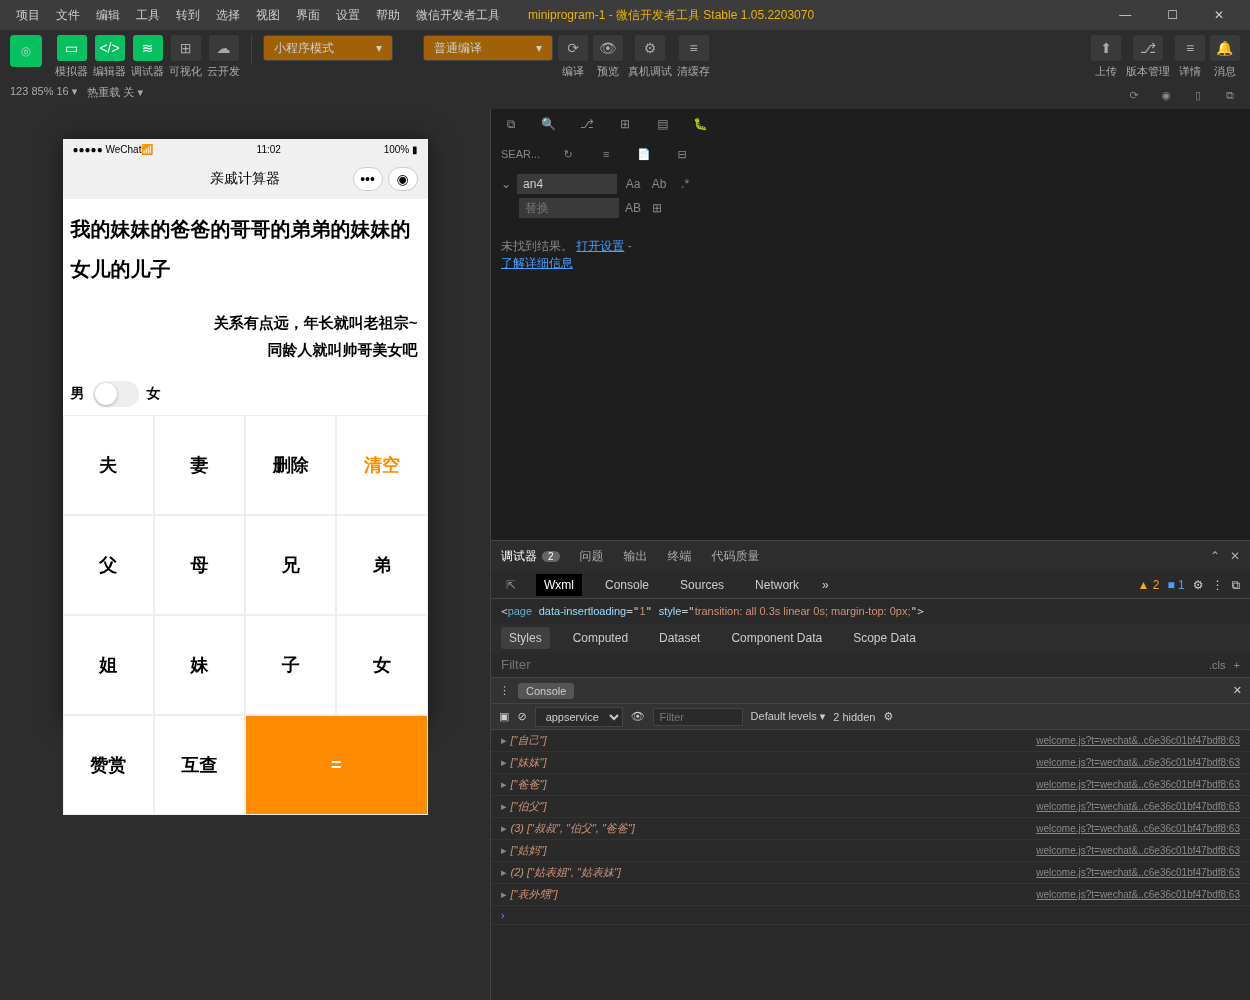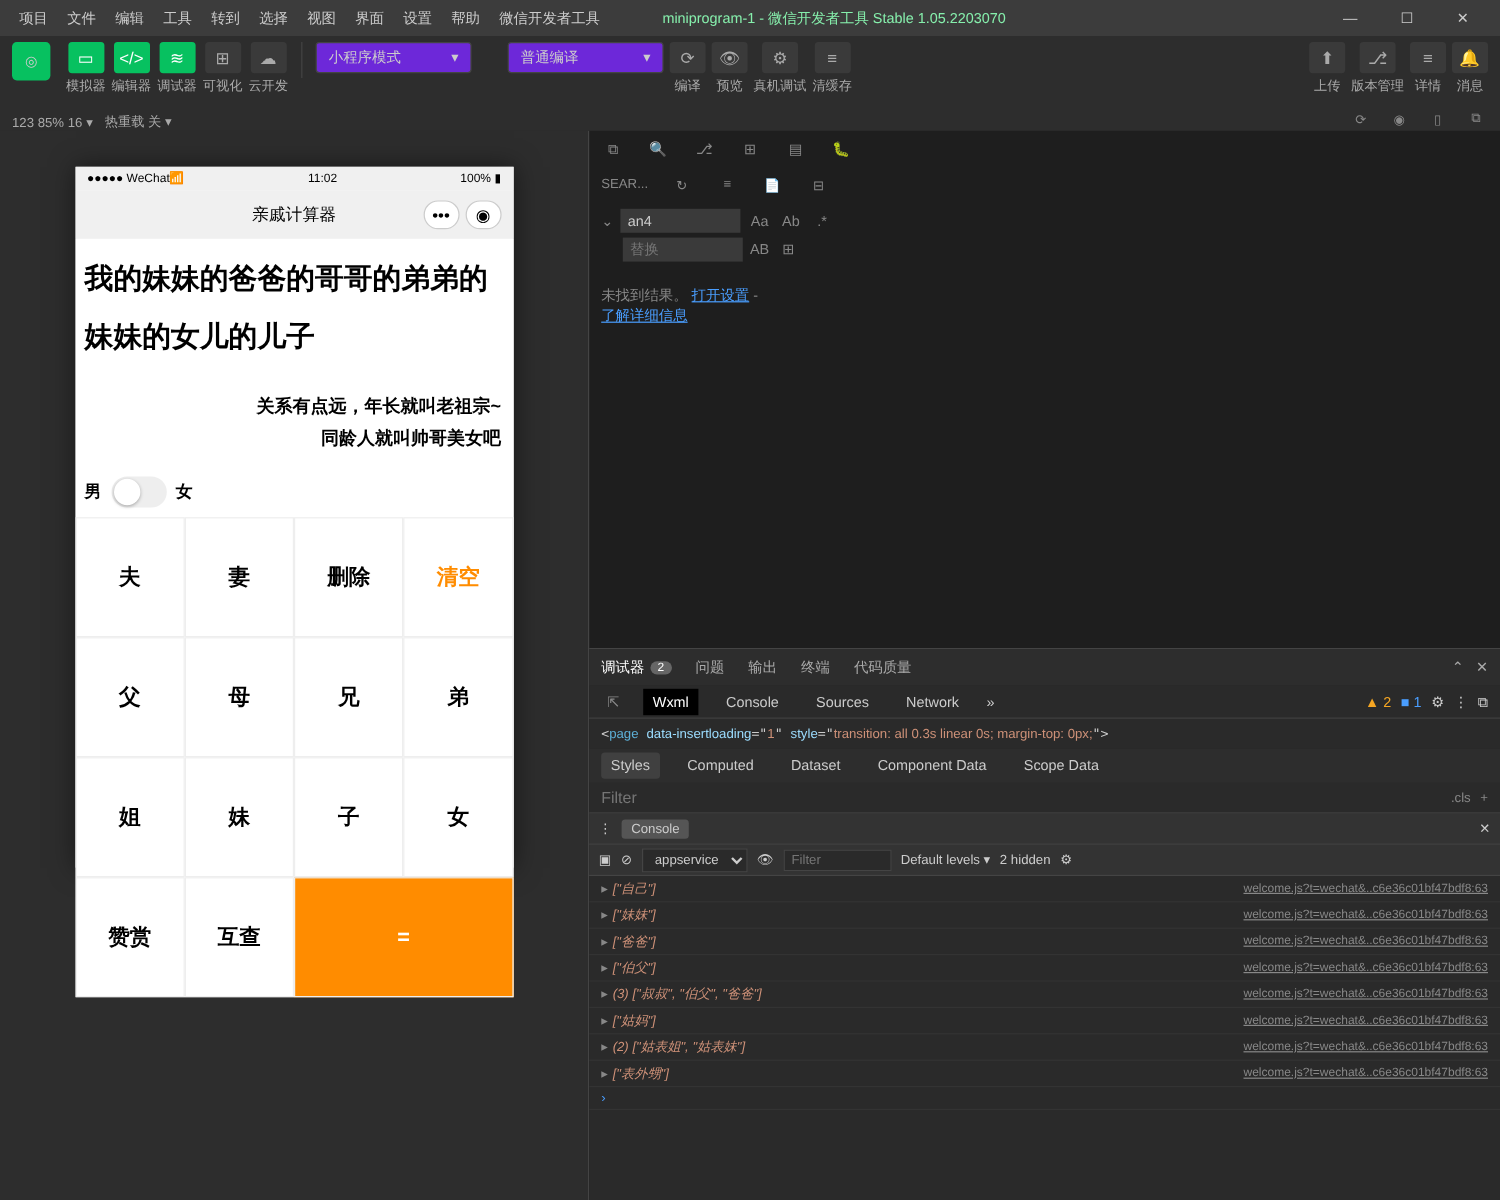--- a/index.html
+++ b/index.html
@@ -1,41 +1,41 @@
 <!DOCTYPE html>
 <html><head>
 <meta charset="utf-8">
 <style>
 *{margin:0;padding:0;box-sizing:border-box;font-family:"Microsoft YaHei",sans-serif}
 body{background:#2d2d2d;color:#ccc;width:1250px;height:1000px;overflow:hidden;font-size:12px}
 .menubar{background:#3c3c3c;height:30px;display:flex;align-items:center;padding:0 8px;color:#ccc}
 .menubar span{padding:0 8px;cursor:pointer}
-.menubar .title{color:#86efac;margin-left:36px}
+.menubar .title{color:#eab308;margin-left:12px}
 .winctl{margin-left:auto;display:flex;gap:20px;padding-right:10px}
 .toolbar{background:#2d2d2d;height:55px;display:flex;align-items:flex-start;padding:5px 10px;gap:5px}
 .tbtn{display:flex;flex-direction:column;align-items:center;gap:3px;font-size:11px;color:#aaa}
 .tico{width:30px;height:26px;border-radius:3px;display:flex;align-items:center;justify-content:center;font-size:14px}
 .green{background:#07c160;color:#fff}
 .dark{background:#3a3a3a;color:#aaa}
 .logo{width:32px;height:32px;background:#07c160;border-radius:4px;margin-right:8px;display:flex;align-items:center;justify-content:center}
 .sep{width:1px;height:30px;background:#444;margin:0 6px}
-.dropdown{background:#6d28d9;border:1px solid #444;height:26px;padding:0 10px;display:flex;align-items:center;border-radius:3px;font-size:12px;min-width:130px;justify-content:space-between}
+.dropdown{background:#a16207;border:1px solid #444;height:26px;padding:0 10px;display:flex;align-items:center;border-radius:3px;font-size:12px;min-width:130px;justify-content:space-between}
 .tbright{margin-left:auto;display:flex;gap:5px}
-.statusbar{background:#2d2d2d;height:24px;display:flex;align-items:flex-end;padding:0 10px;font-size:11px;color:#aaa;gap:10px}
+.statusbar{background:#2d2d2d;height:24px;display:flex;align-items:flex-start;padding:0 10px;font-size:11px;color:#aaa;gap:10px}
 .sico{width:20px;height:20px;display:flex;align-items:center;justify-content:center;color:#888;cursor:pointer}
 .main{display:flex;height:891px}
 .left{width:490px;background:#2d2d2d;display:flex;flex-direction:column}
 .simwrap{flex:1;display:flex;justify-content:center;padding-top:30px}
 .phone{width:365px;height:584px;background:#fff;box-shadow:0 0 20px rgba(0,0,0,0.5)}
 .pstatus{height:20px;background:#f0f0f0;display:flex;align-items:center;padding:0 10px;font-size:10px;color:#000;justify-content:space-between}
 .pheader{height:40px;background:#f0f0f0;display:flex;align-items:center;justify-content:center;position:relative;color:#000;font-size:14px}
 .phdots{position:absolute;right:10px;display:flex;gap:5px;align-items:center}
 .phdot{width:30px;height:24px;border:1px solid #ccc;border-radius:12px;display:flex;align-items:center;justify-content:center;background:#fff}
 .pbody{background:#fff;color:#000}
-.ptext{padding:10px 8px;font-size:24px;font-weight:bold;line-height:2}
+.ptext{padding:10px 8px;font-size:20px;font-weight:bold;line-height:2}
 .presult{text-align:right;padding:10px;font-size:15px;font-weight:bold;line-height:1.8}
 .pgender{display:flex;align-items:center;padding:8px;gap:8px;font-size:14px;font-weight:bold}
 .switch{width:46px;height:26px;background:#eee;border-radius:13px;position:relative}
 .switch::after{content:'';position:absolute;width:22px;height:22px;background:#fff;border-radius:50%;top:2px;left:2px;box-shadow:0 1px 3px rgba(0,0,0,0.3)}
 .grid{display:grid;grid-template-columns:repeat(4,1fr)}
 .cell{height:100px;border:0.5px solid #eee;display:flex;align-items:center;justify-content:center;font-size:18px;font-weight:bold;cursor:pointer}
 .cell.orange{color:#ff8c00}
 .cell.eq{background:#ff8c00;color:#fff;grid-column:3/5}
 .right{flex:1;background:#1e1e1e;display:flex;flex-direction:column;border-left:1px solid #444}
 .ricons{height:30px;display:flex;align-items:center;padding:0 10px;gap:18px;color:#888}

